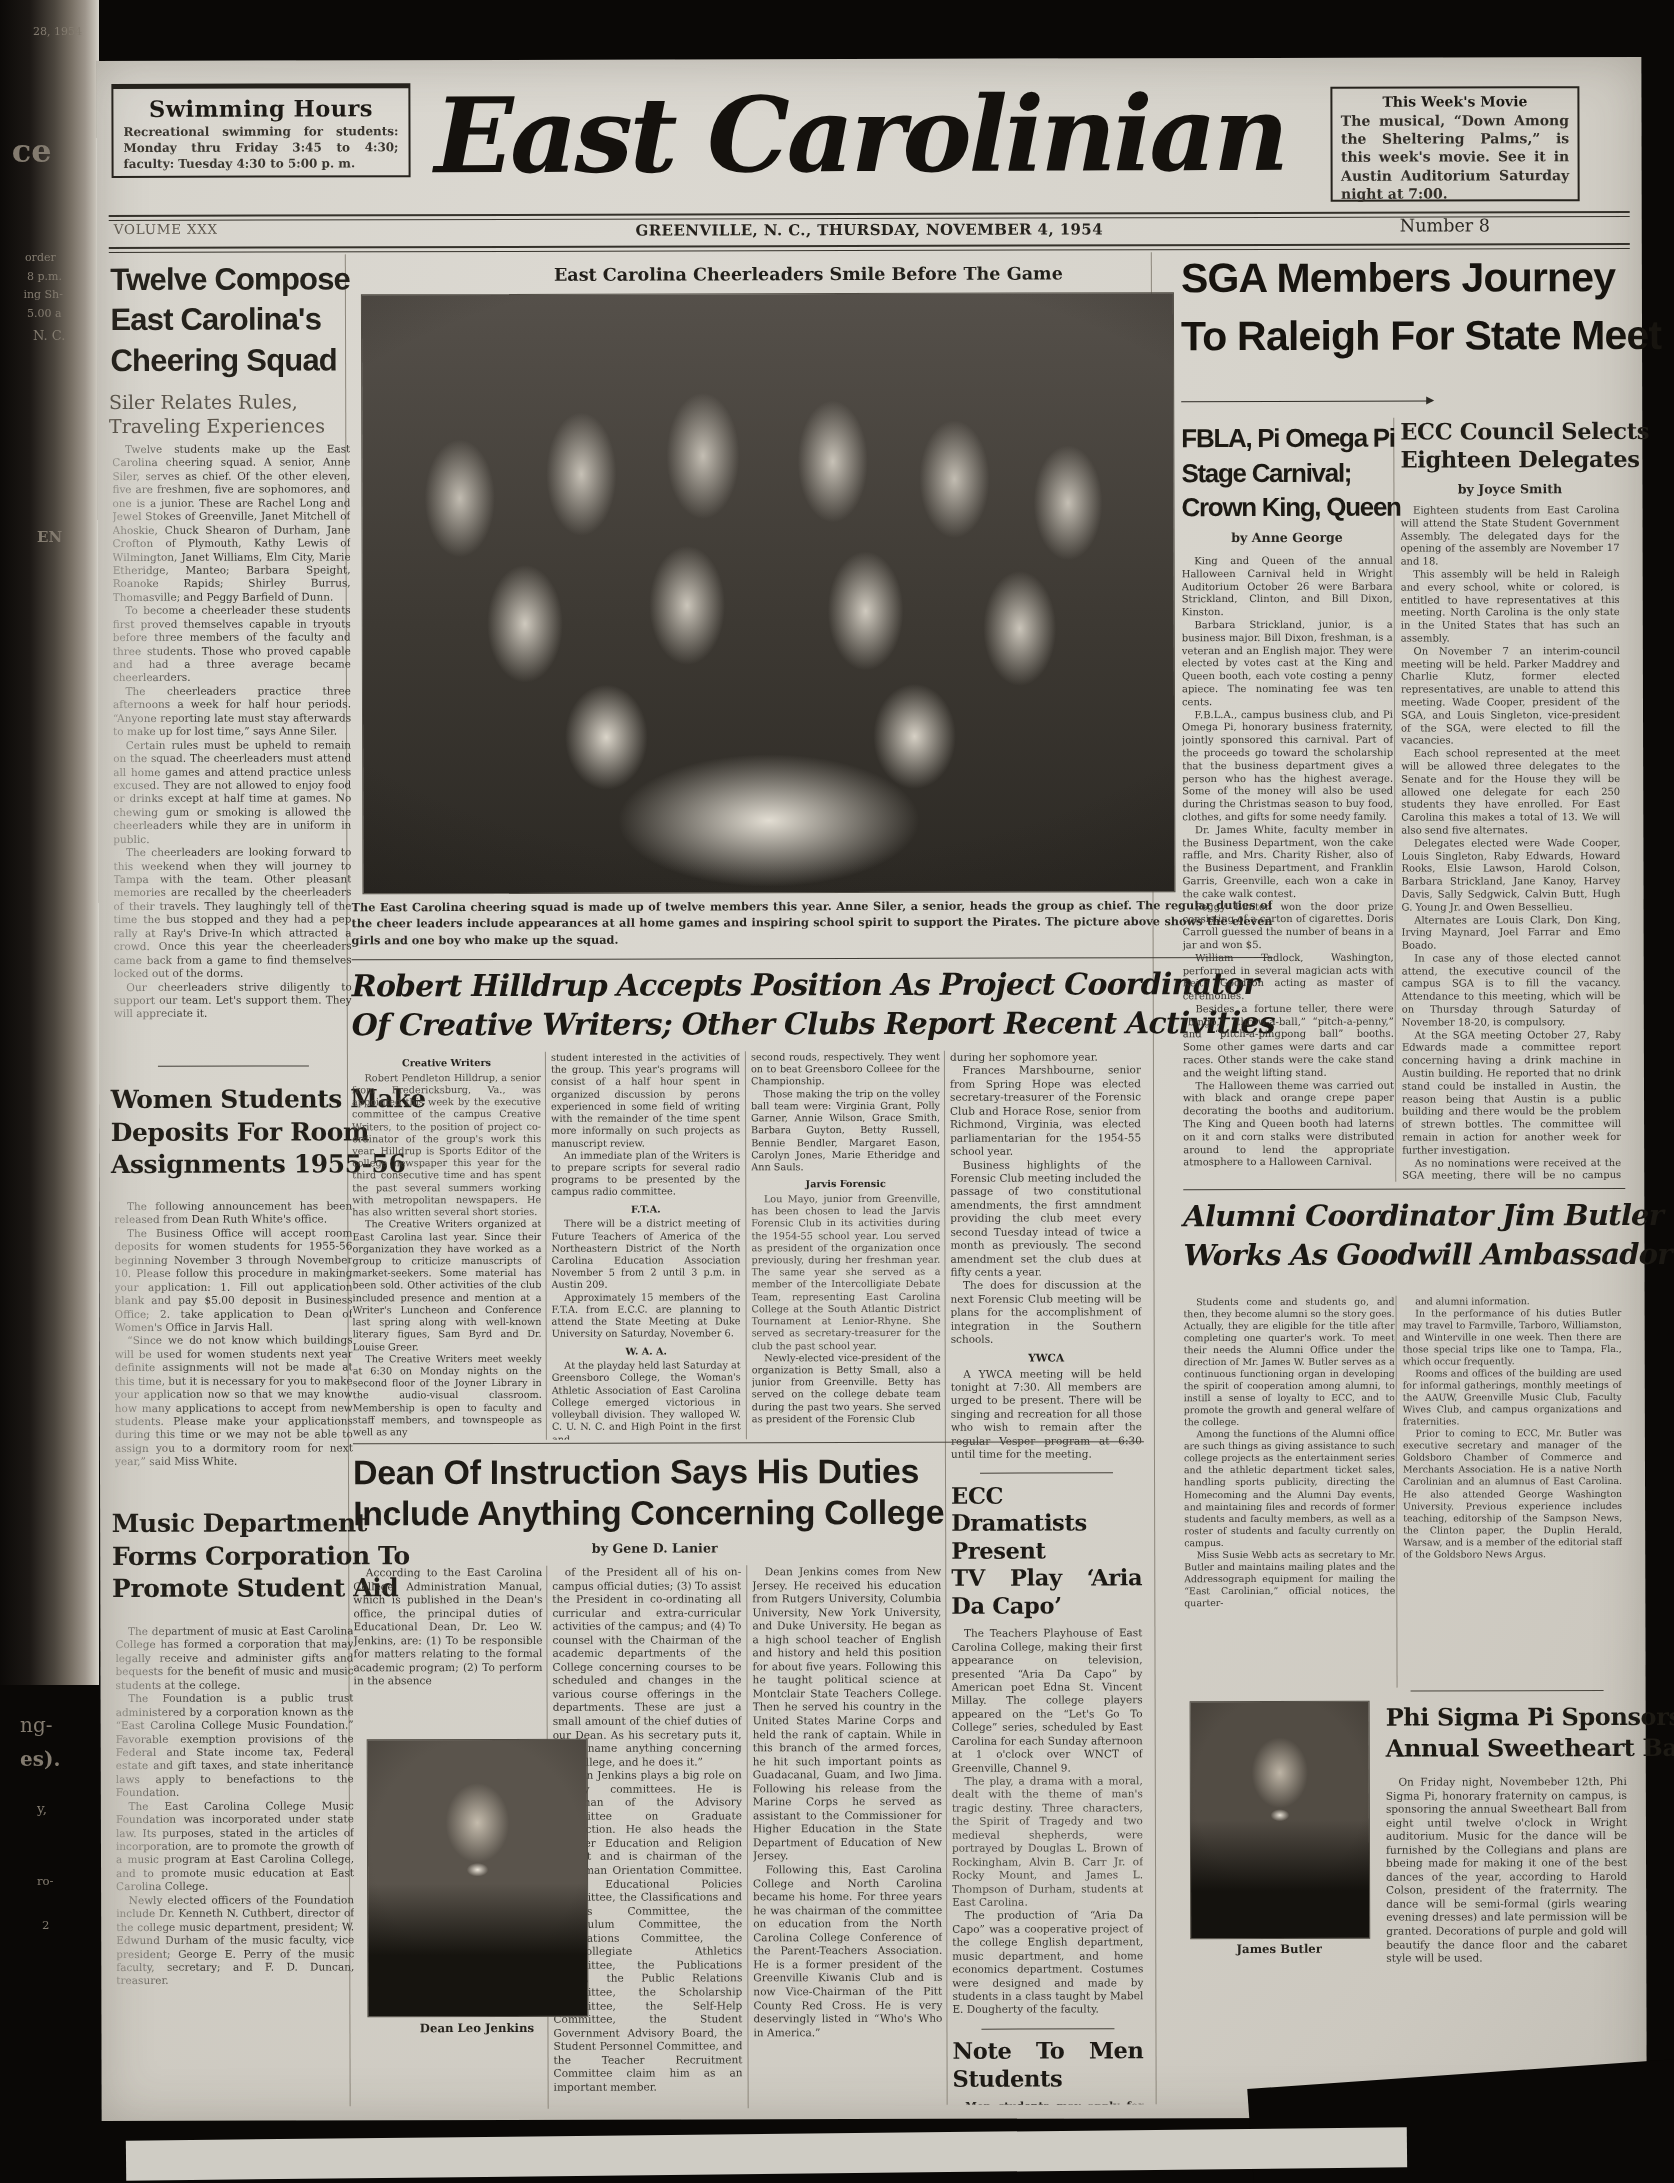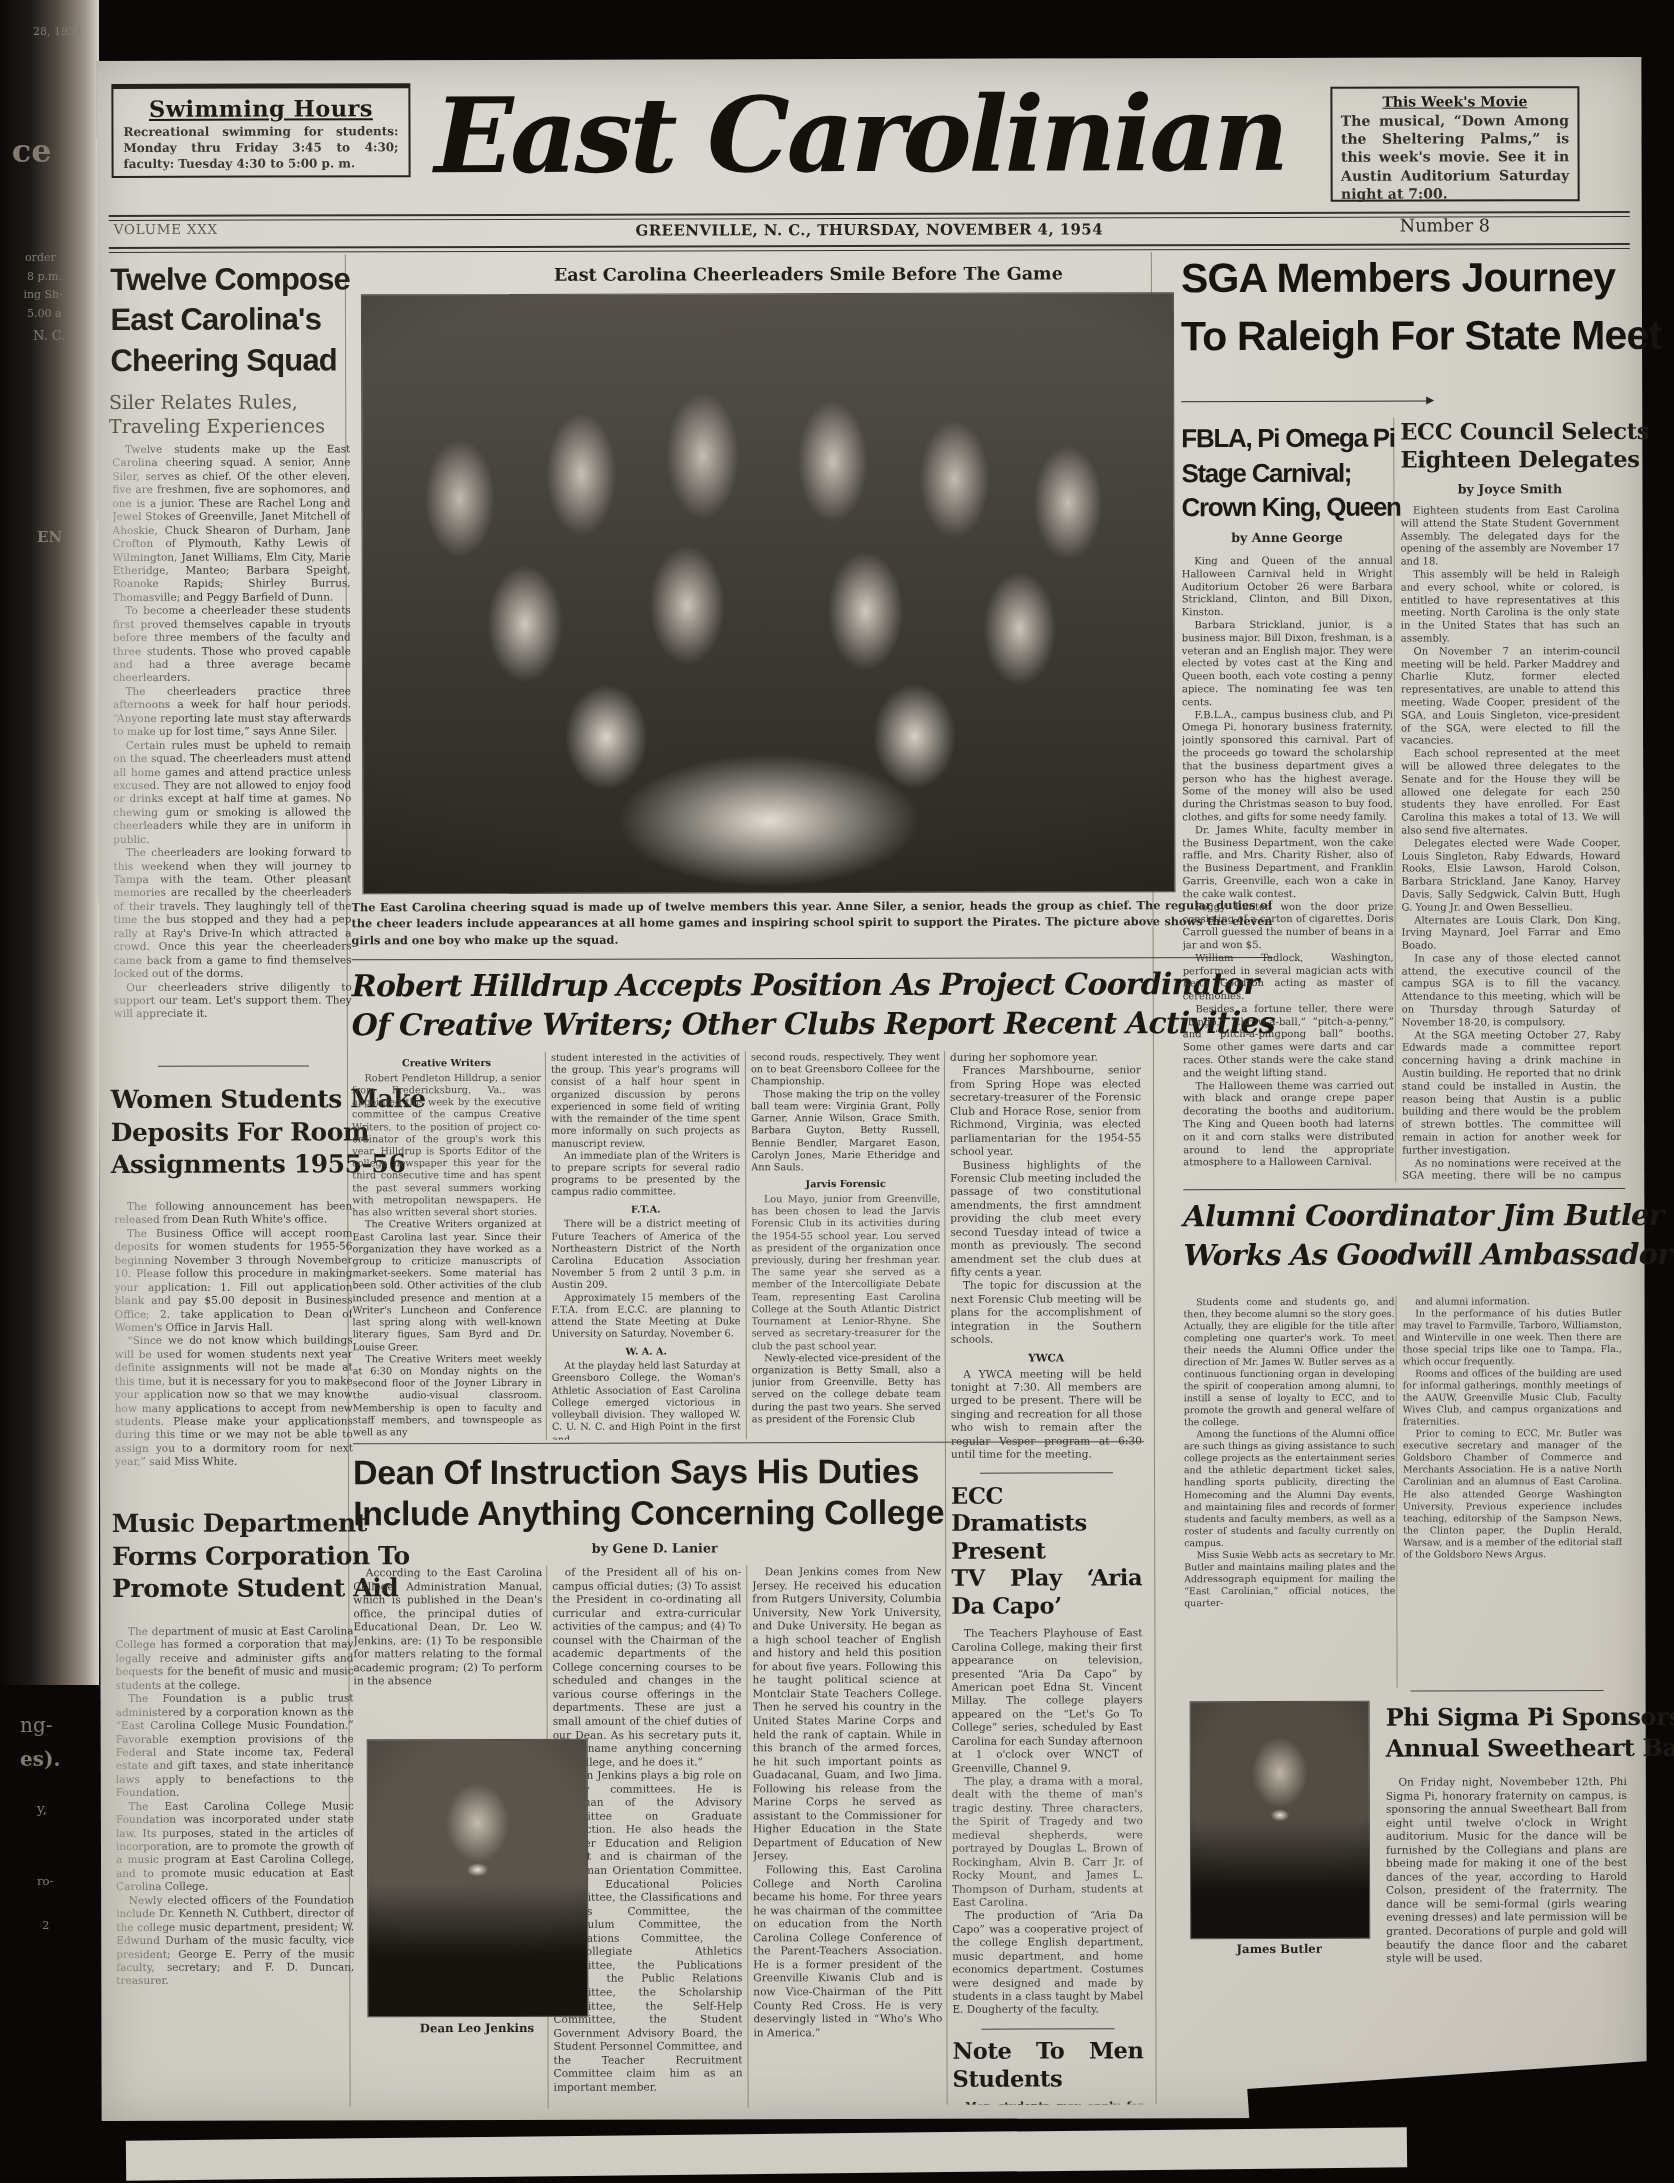--- a/index.html
+++ b/index.html
@@ -11,21 +11,21 @@
     background:linear-gradient(90deg,#0c0a08 0%,#1c1815 30%,#4b453d 55%,#776f64 72%,#9c948a 86%,#c3beb4 96%,#d6d3cb 100%);}
   #left-strip span{position:absolute;color:#837b6f;font-family:"DejaVu Serif",serif;white-space:nowrap;}
   
   .page{left:99px;top:59px;width:1545px;height:2060px;
     background:radial-gradient(ellipse at 35% 18%,#dcd9d2 0%,#d6d3cb 45%,#ccc8bf 85%,#c2beb5 100%);
     box-shadow:inset 0 0 50px rgba(60,50,40,.25);transform:rotate(-0.15deg);}
   .corner-dark{left:1256px;top:2056px;width:469px;height:142px;background:#0a0806;
     transform:rotate(-4deg);transform-origin:right bottom;}
   .below-strip{left:126px;top:2134px;width:1281px;height:40px;background:#cfccc4;transform:rotate(-0.6deg);}
   
-  .serifB{font-weight:bold;font-family:"DejaVu Serif",serif;text-decoration:underline;}
+  .serifB{font-weight:bold;font-family:"DejaVu Serif",serif;}
   .sans{font-family:"Liberation Sans","DejaVu Sans",sans-serif;}
   .body-col{font-size:10.5px;line-height:1.28;text-align:justify;overflow:hidden;color:#35322c;}
   .body-col p.np{margin:0;text-indent:12.6px;}
   .body-col p.ni{text-indent:0;}
   .body-col p.bp{font-weight:bold;color:#26231e;}
   .subhead{text-align:center;font-weight:bold;margin:5px 0 2.5px 0;color:#26231e;}
   .inline-rule{border-top:1.7px solid #45413a;width:70%;margin:11.7px auto 8.4px auto;}
   .inner-headline{font-weight:bold;font-family:"DejaVu Serif",serif;font-size:22.6px;line-height:1.22;
     color:#1d1a15;margin:5px 0 6.7px 0;letter-spacing:-0.4px;}
   .byline{text-align:center;font-weight:bold;font-size:12.6px;color:#2a2721;}
@@ -261,21 +261,21 @@
         <p class="np ni">second rouds, respectively. They went on to beat Greensboro Colleee for the Championship.</p>
         <p class="np">Those making the trip on the volley ball team were: Virginia Grant, Polly Garner, Annie Wilson, Grace Smith, Barbara Guyton, Betty Russell, Bennie Bendler, Margaret Eason, Carolyn Jones, Marie Etheridge and Ann Sauls.</p>
         <div class="subhead">Jarvis Forensic</div>
         <p class="np" style="color: rgb(74, 70, 63);">Lou Mayo, junior from Greenville, has been chosen to lead the Jarvis Forensic Club in its activities during the 1954-55 school year. Lou served as president of the organization once previously, during her freshman year. The same year she served as a member of the Intercolligiate Debate Team, representing East Carolina College at the South Atlantic District Tournament at Lenior-Rhyne. She served as secretary-treasurer for the club the past school year.</p>
         <p class="np">Newly-elected vice-president of the organization is Betty Small, also a junior from Greenville. Betty has served on the college debate team during the past two years. She served as president of the Forensic Club</p>
       </div>
     <div class="abs body-col" id="mc4">
         <p class="np ni">during her sophomore year.</p>
         <p class="np">Frances Marshbourne, senior from Spring Hope was elected secretary-treasurer of the Forensic Club and Horace Rose, senior from Richmond, Virginia, was elected parliamentarian for the 1954-55 school year.</p>
         <p class="np">Business highlights of the Forensic Club meeting included the passage of two constitutional amendments, the first amndment providing the club meet every second Tuesday intead of twice a month as previously. The second amendment set the club dues at fifty cents a year.</p>
-        <p class="np">The topic for discussion at the next Forensic Club meeting will be plans for the accomplishment of integration in the Southern schools.</p>
+        <p class="np">The does for discussion at the next Forensic Club meeting will be plans for the accomplishment of integration in the Southern schools.</p>
         <div class="subhead">YWCA</div>
         <p class="np">A YWCA meeting will be held tonight at 7:30. All members are urged to be present. There will be singing and recreation for all those who wish to remain after the regular Vesper program at 6:30 until time for the meeting.</p>
         <div class="inline-rule"></div>
         <div class="inner-headline">
           <div>ECC Dramatists Present</div>
           <div>TV Play ‘Aria Da Capo’</div>
         </div>
         <p class="np">The Teachers Playhouse of East Carolina College, making their first appearance on television, presented “Aria Da Capo” by American poet Edna St. Vincent Millay. The college players appeared on the “Let's Go To College” series, scheduled by East Carolina for each Sunday afternoon at 1 o'clock over WNCT of Greenville, Channel 9.</p>
         <p class="np" style="color: rgb(74, 70, 63);">The play, a drama with a moral, dealt with the theme of man's tragic destiny. Three characters, the Spirit of Tragedy and two medieval shepherds, were portrayed by Douglas L. Brown of Rockingham, Alvin B. Carr Jr. of Rocky Mount, and James L. Thompson of Durham, students at East Carolina.</p>
         <p class="np">The production of “Aria Da Capo” was a cooperative project of the college English department, music department, and home economics department. Costumes were designed and made by students in a class taught by Mabel E. Dougherty of the faculty.</p>

